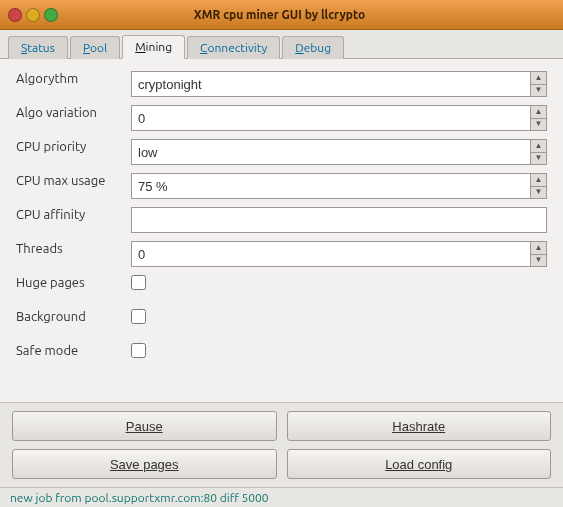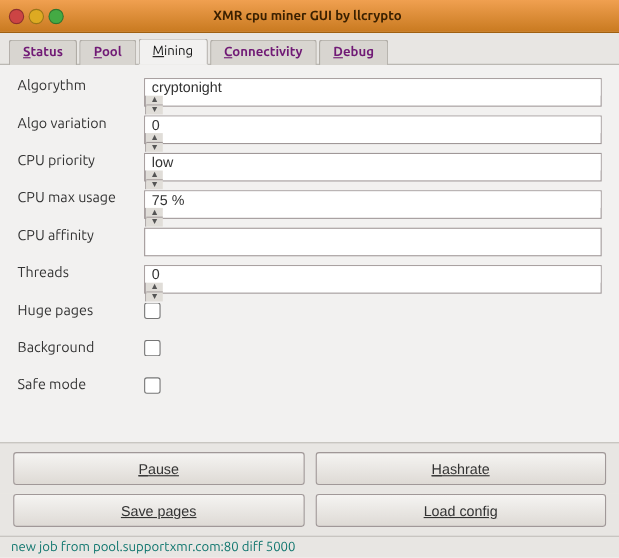--- a/index.html
+++ b/index.html
@@ -58,25 +58,24 @@
       gap: 2px;
     }
     .tab {
       padding: 4px 12px 5px 12px;
       border: 1px solid #b0aca6;
       border-bottom: none;
       background: #d8d5d0;
       cursor: pointer;
       border-radius: 3px 3px 0 0;
       font-size: 12px;
-      color: #701a75;
+      color: #0369a1;
       position: relative;
       bottom: -1px;
       text-decoration: none;
-      font-weight: bold;
     }
     .tab.active {
       background: #f2f1f0;
       border-bottom: 1px solid #f2f1f0;
       font-weight: normal;
       color: #111;
       z-index: 1;
     }
     .tab .underline {
       text-decoration: underline;
@@ -108,21 +107,20 @@
       flex: 1;
     }
 
     
     .spinbox-wrapper {
       display: flex;
       border: 1px solid #a09898;
       background: white;
       height: 26px;
       align-items: stretch;
-      flex-direction: column;
     }
     .spinbox-input {
       flex: 1;
       border: none;
       outline: none;
       padding: 0 6px;
       font-size: 13px;
       background: white;
       color: #333;
     }

